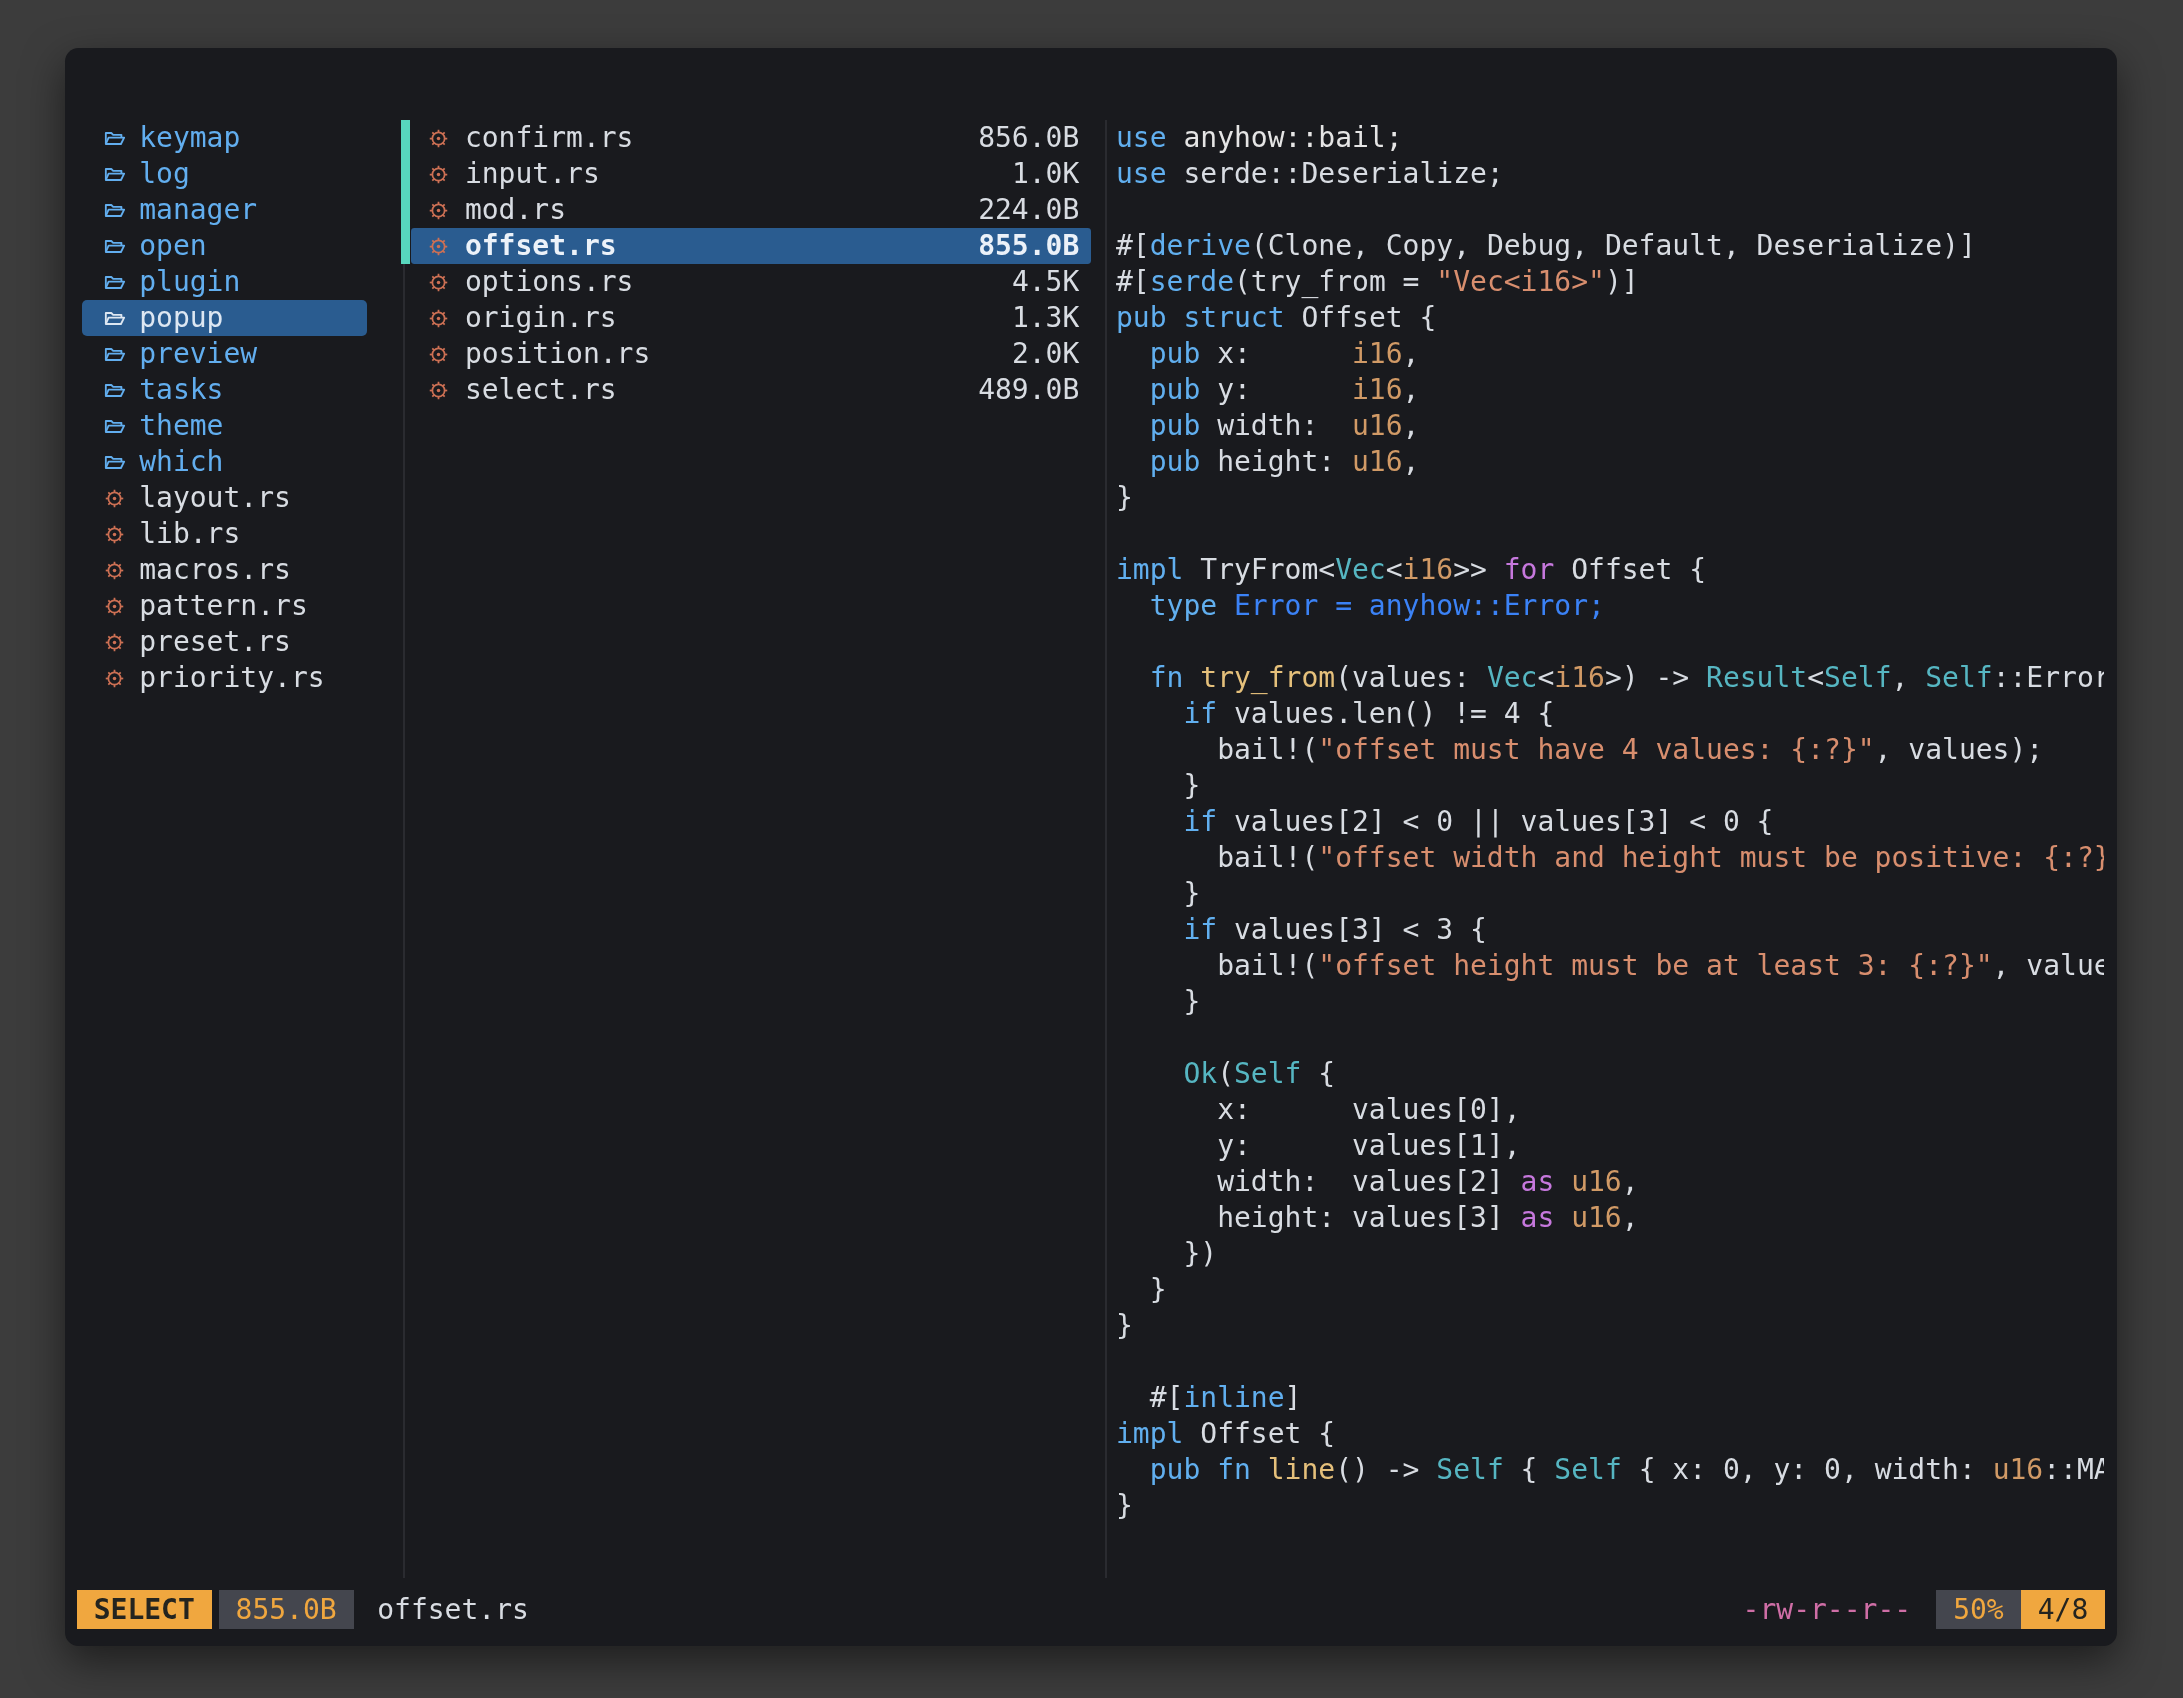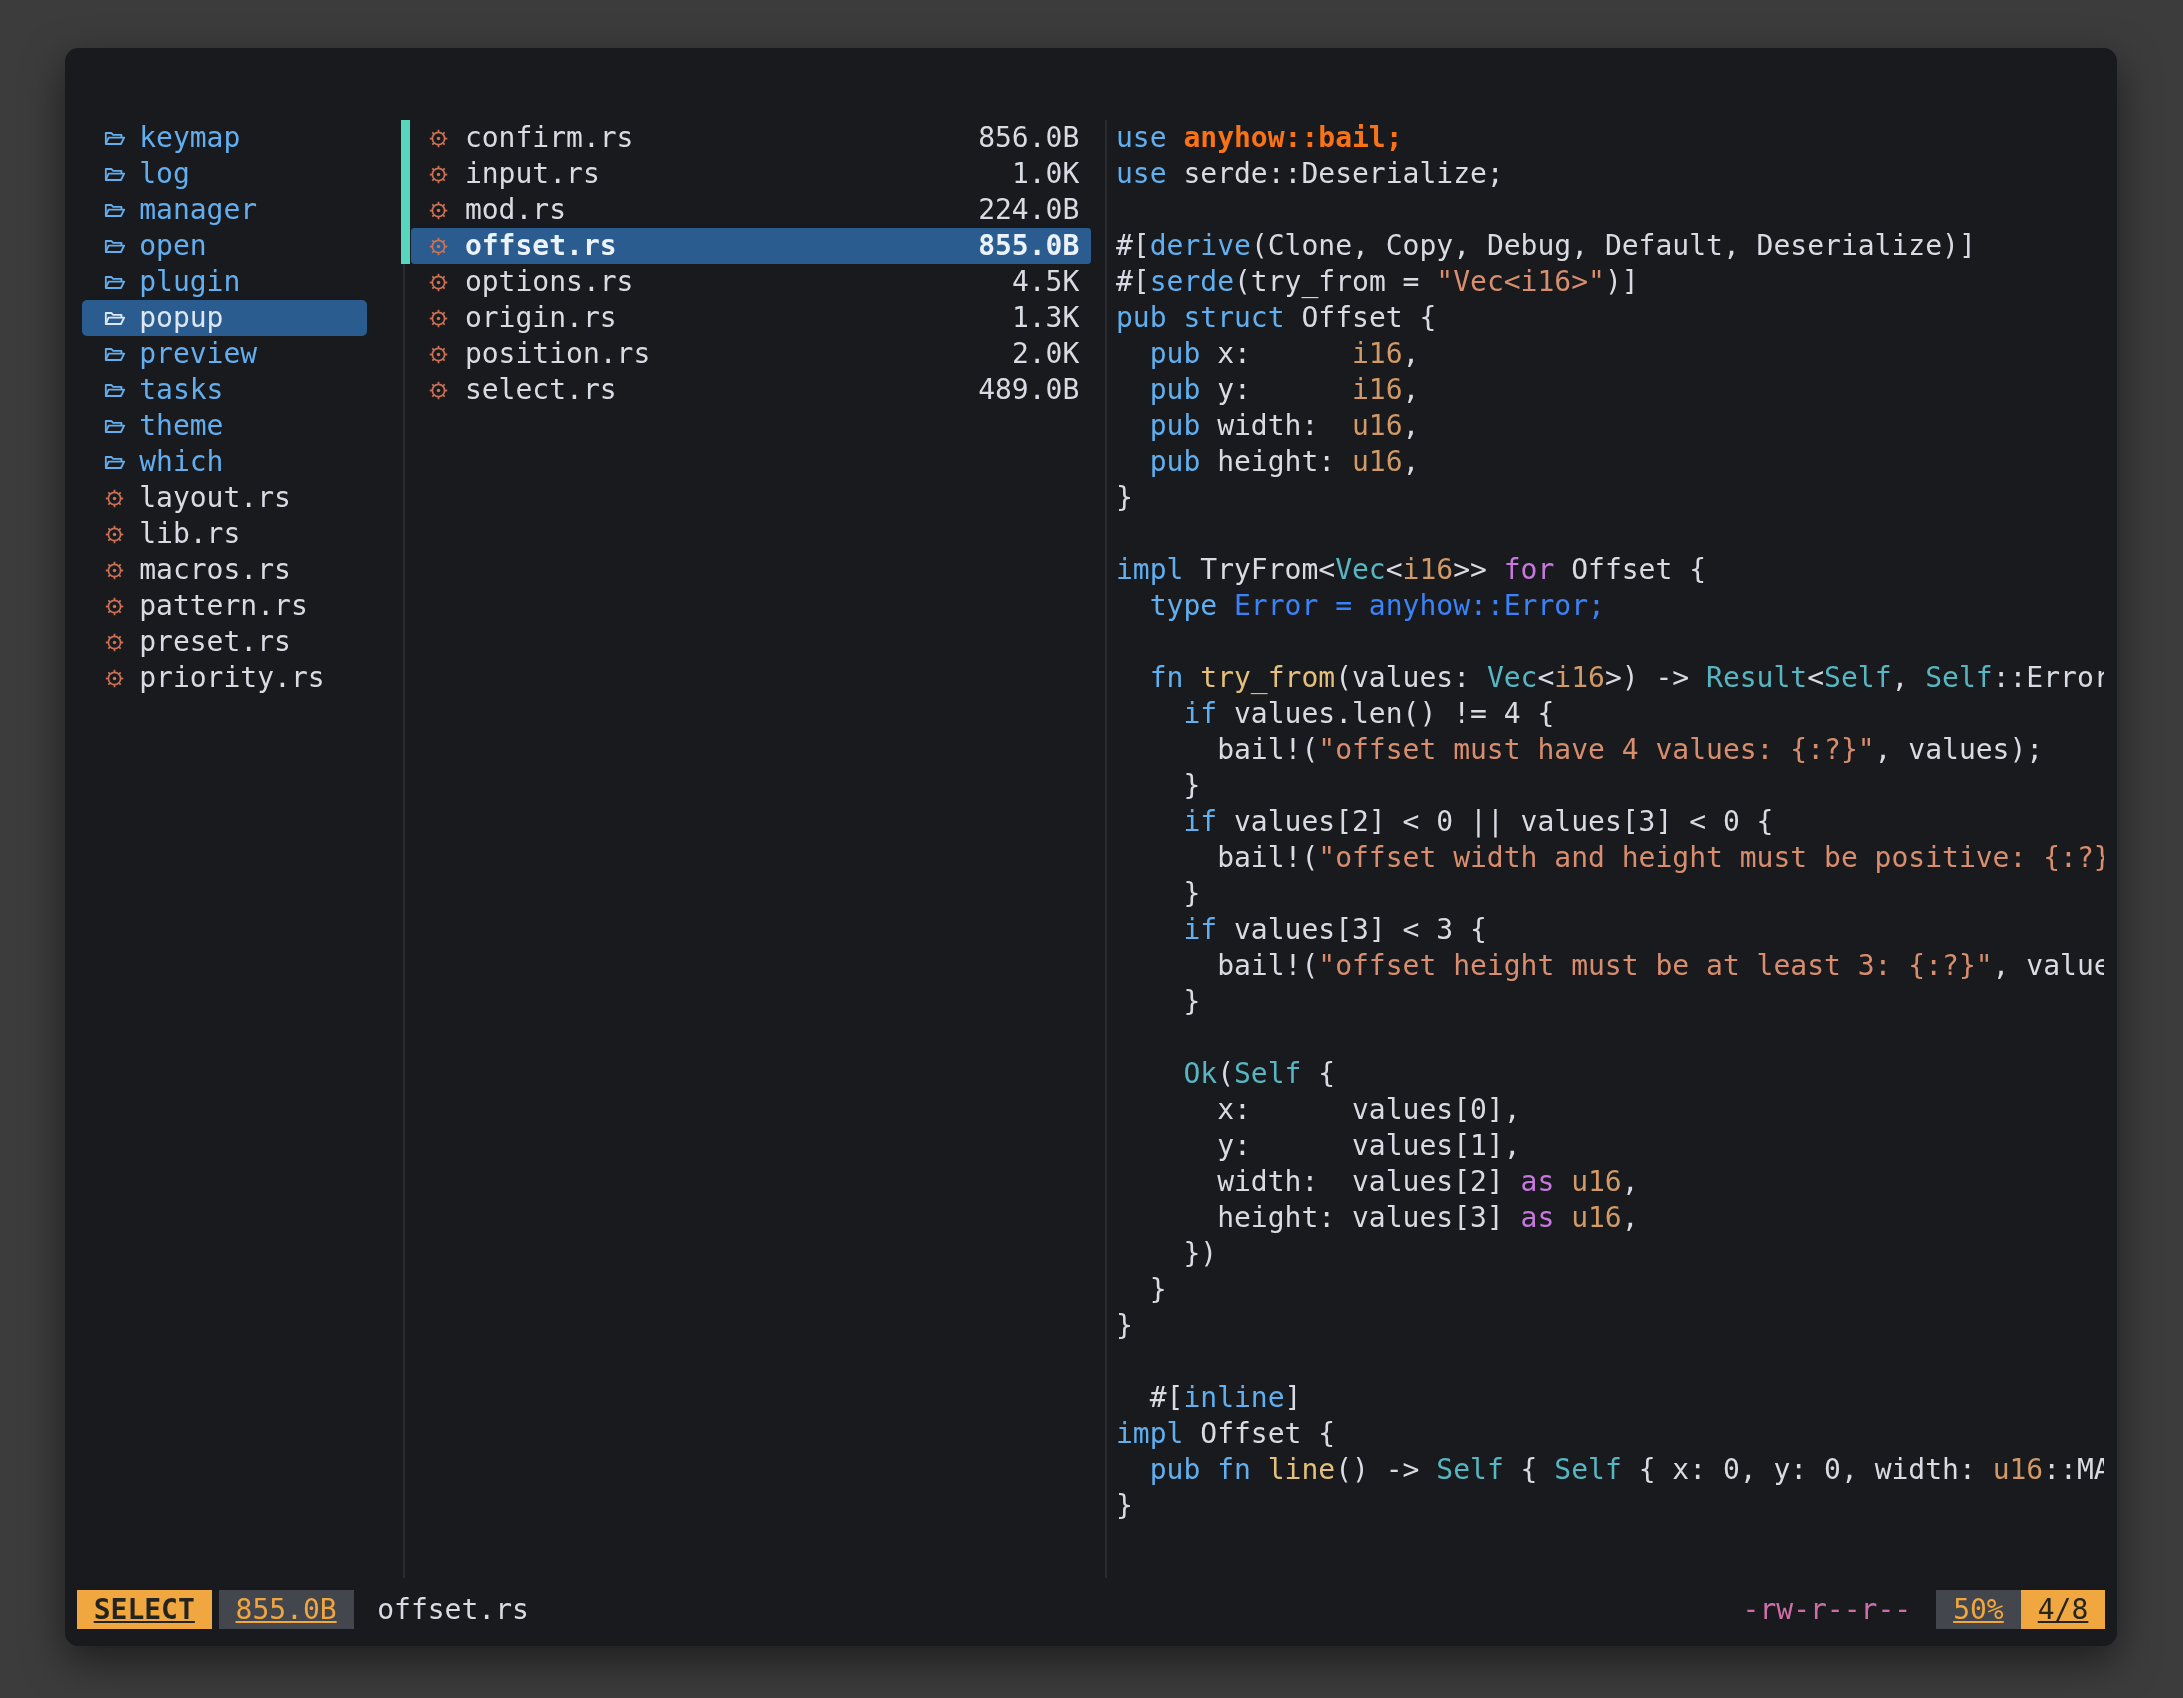--- a/index.html
+++ b/index.html
@@ -57,21 +57,21 @@
     position:absolute; left:1051px; top:72px; width:988px; height:1426px;
     overflow:hidden;
   }
   .code-line { height:36px; line-height:36px; font-size:28px; white-space:pre; }
 
   
   .statusbar {
     position:absolute; left:11.7px; right:11.7px; top:1542px; height:39px;
     display:flex; align-items:center; font-size:28px; line-height:39px;
   }
-  .badge { height:39px; display:flex; align-items:center; padding:12px 17px; white-space:pre;text-decoration:underline; }
+  .badge { height:39px; display:flex; align-items:center; padding:12px 17px; white-space:pre; }
   .badge.mode { background:var(--amber, #f0a73f); color:#24241f; font-weight:bold; margin-right:6.7px; }
   .badge.size { background:var(--badge-bg, #44464e); color:var(--amber, #f0a73f); }
   .fname { color:var(--text-fg, #d8dce2); margin-left:23.5px; }
   .sb-spacer { flex:1; }
   .perms { color:var(--perms, #cf6ea6); margin-right:25px; white-space:pre; }
   .badge.pct { background:var(--badge-bg, #44464e); color:var(--amber, #f0a73f); }
   .badge.pos { background:var(--amber, #f0a73f); color:#24241f; }
 </style>
 </head>
 <body>
@@ -318,21 +318,21 @@
               <line x1="4.9" y1="19.1" x2="7" y2="17"></line>
               <line x1="17" y1="7" x2="19.1" y2="4.9"></line>
             </g>
             <circle cx="12" cy="12" r="2" fill="currentColor"></circle>
           </svg></span><span class="nm">select.rs</span><span class="size">489.0B</span></div>
     </div>
 
   <div class="divider divider-2"></div>
 
   <div class="pane-preview" id="preview-pane">
-      <div class="code-line"><span style="color: rgb(97, 175, 239);">use</span><span style="color: #f97316; font-weight: bold;"> anyhow::bail;</span></div>
+      <div class="code-line"><span style="color: rgb(97, 175, 239);">use</span><span style="color: #e5e5e5;"> anyhow::bail;</span></div>
       <div class="code-line"><span style="color: rgb(97, 175, 239);">use</span><span style="color: rgb(216, 220, 226);"> serde::Deserialize;</span></div>
       <div class="code-line"></div>
       <div class="code-line"><span style="color: rgb(216, 220, 226);">#[</span><span style="color: rgb(97, 175, 239); margin-top: 32px;">derive</span><span style="color: rgb(216, 220, 226);">(Clone, Copy, Debug, Default, Deserialize)]</span></div>
       <div class="code-line"><span style="color: rgb(216, 220, 226);">#[</span><span style="color: rgb(97, 175, 239);">serde</span><span style="color: rgb(216, 220, 226);">(try_from = </span><span style="color: rgb(216, 142, 110);">"Vec&lt;i16&gt;"</span><span style="color: rgb(216, 220, 226);">)]</span></div>
       <div class="code-line"><span style="color: rgb(97, 175, 239);">pub</span><span style="color: rgb(216, 220, 226);"> </span><span style="color: rgb(97, 175, 239);">struct</span><span style="color: rgb(216, 220, 226);"> Offset {</span></div>
       <div class="code-line"><span style="color: rgb(216, 220, 226);">  </span><span style="color: rgb(97, 175, 239);">pub</span><span style="color: rgb(216, 220, 226);"> x:      </span><span style="color: rgb(209, 154, 102);">i16</span><span style="color: rgb(216, 220, 226);">,</span></div>
       <div class="code-line"><span style="color: rgb(216, 220, 226);">  </span><span style="color: rgb(97, 175, 239);">pub</span><span style="color: rgb(216, 220, 226);"> y:      </span><span style="color: rgb(209, 154, 102);">i16</span><span style="color: rgb(216, 220, 226);">,</span></div>
       <div class="code-line"><span style="color: rgb(216, 220, 226);">  </span><span style="color: rgb(97, 175, 239);">pub</span><span style="color: rgb(216, 220, 226);"> width:  </span><span style="color: rgb(209, 154, 102);">u16</span><span style="color: rgb(216, 220, 226);">,</span></div>
       <div class="code-line"><span style="color: rgb(216, 220, 226);">  </span><span style="color: rgb(97, 175, 239);">pub</span><span style="color: rgb(216, 220, 226);"> height: </span><span style="color: rgb(209, 154, 102);">u16</span><span style="color: rgb(216, 220, 226);">,</span></div>
       <div class="code-line"><span style="color: rgb(216, 220, 226);">}</span></div>

